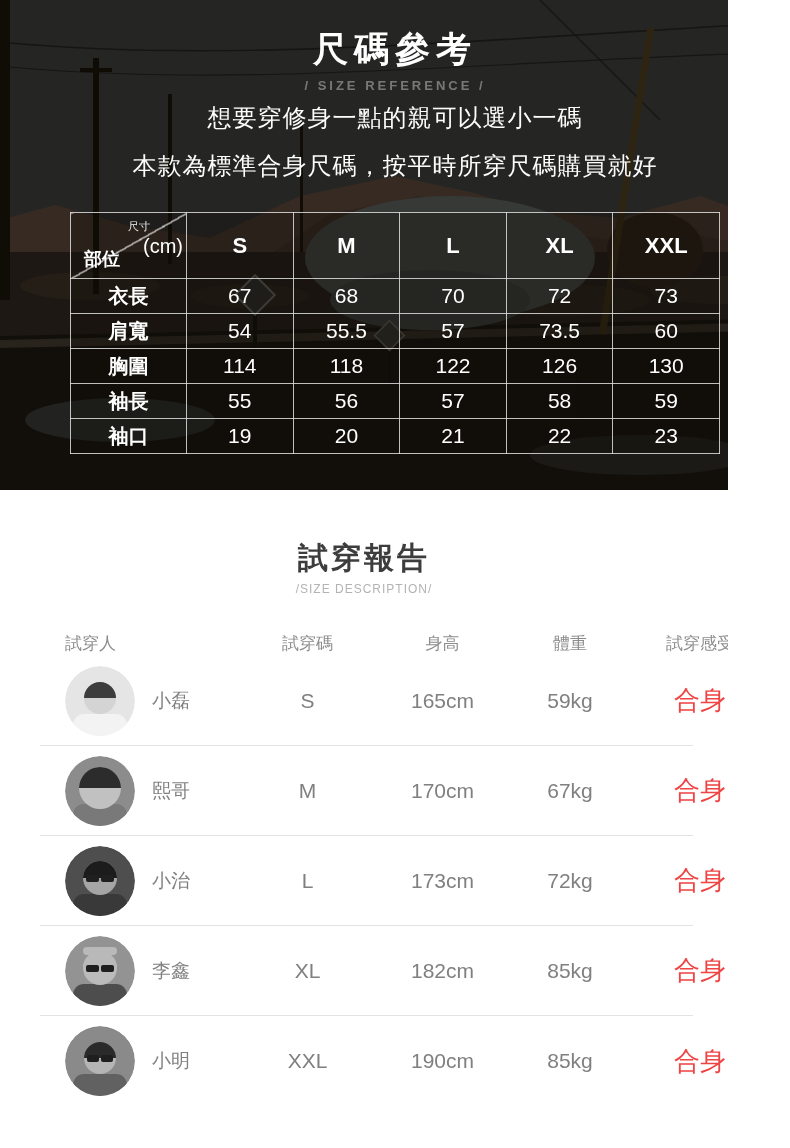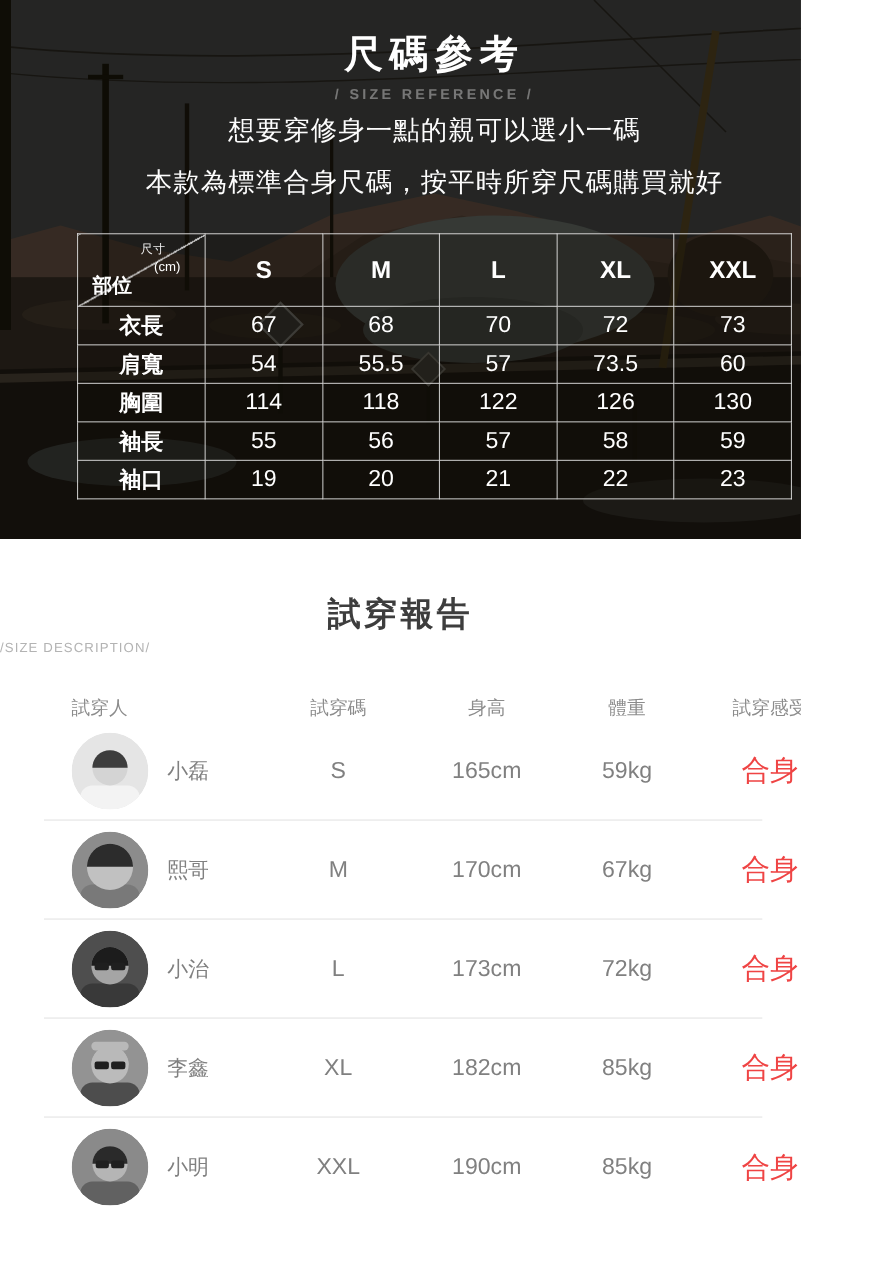--- a/index.html
+++ b/index.html
@@ -23,27 +23,27 @@
   table.size-table td, table.size-table th {
     border:1px solid rgba(222,222,222,0.85); color:#ffffff; text-align:center; vertical-align:middle;
   }
   table.size-table th.size-col { height:66px; font-size:22px; font-weight:bold; }
   table.size-table td { height:35px; font-size:21px; font-weight:normal; }
   table.size-table td.rlabel { font-size:20px; font-weight:bold; }
   th.corner { position:relative; width:116px; height:66px; padding:16px;
     background:linear-gradient(to bottom right, transparent calc(50% - 0.7px), rgba(222,222,222,0.9) calc(50% - 0.7px), rgba(222,222,222,0.9) calc(50% + 0.7px), transparent calc(50% + 0.7px));
   }
   .corner-unit-label { position:absolute; top:6px; left:57px; font-size:11px; font-weight:normal; color:#eee; }
-  .corner-unit { position:absolute; top:22px; right:22px; font-size:12px; font-weight:normal; }
+  .corner-unit { position:absolute; top:22px; right:3px; font-size:20px; font-weight:normal; }
   .corner-part { position:absolute; bottom:7px; left:13px; font-size:18px; font-weight:bold; }
 
   
   .report { padding-top:32px; background:#fff;margin-top:16px; }
   .report-title { text-align:center; font-size:30px; font-weight:bold; color:#3d3d3d; letter-spacing:3px; }
-  .report-sub { text-align:left; margin-top:3px; font-size:12px; color:#b3b3b3; letter-spacing:1px; }
+  .report-sub { text-align:center; margin-top:3px; font-size:12px; color:#b3b3b3; letter-spacing:1px; }
   .report-table { margin-top:34px; padding:0 35px 0 40px; }
   .rhead { display:flex; align-items:center; color:#8c8c8c; font-size:17px; height:26px; }
   .rrow { display:flex; align-items:center; height:90px; }
   .rrow.divided { border-bottom:1px solid #e3e3e3; }
   .cell { flex:0 0 auto; text-align:center; }
   .c1 { width:200px; display:flex; align-items:center; text-align:left; }
   .c2 { width:135px; } .c3 { width:135px; } .c4 { width:120px; } .c5 { width:140px; }
   .rhead .c1 { padding-left:25px; display:block; }
   .avatar { width:70px; height:70px; border-radius:50%; overflow:hidden; margin-left:25px; flex:0 0 70px; display:block; filter:grayscale(1); }
   .avatar svg { display:block; width:70px; height:70px; }

